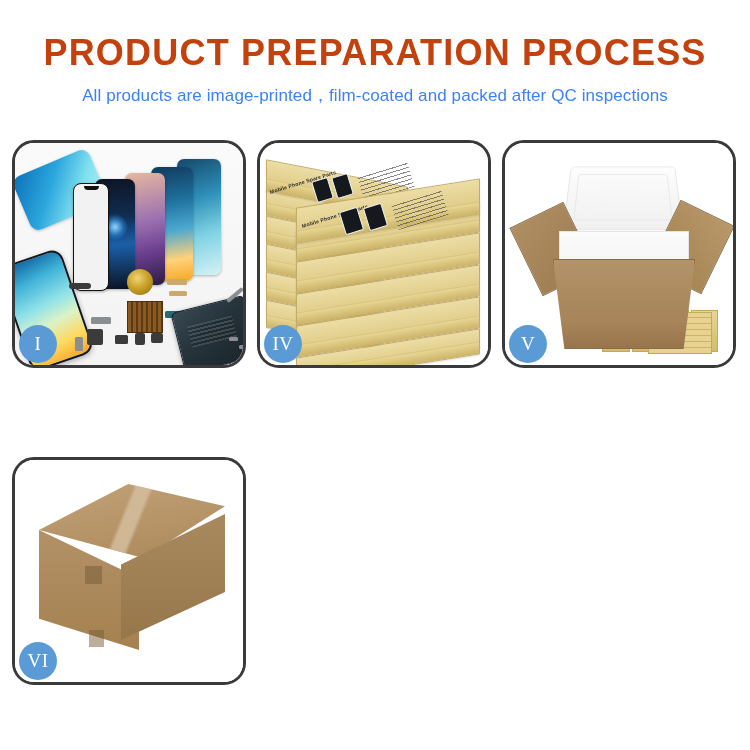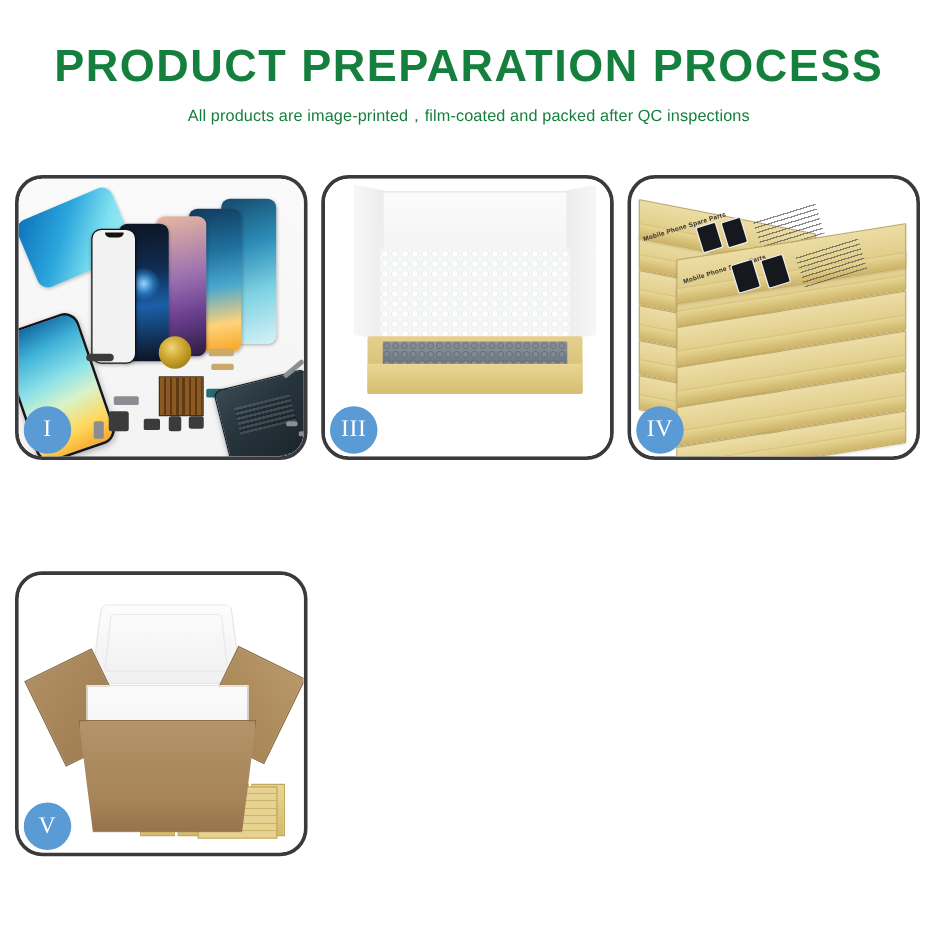--- a/index.html
+++ b/index.html
@@ -8,24 +8,24 @@
     background:#ffffff;
     font-family:"Liberation Sans","DejaVu Sans",sans-serif;
     overflow:hidden;
   }
   .page{position:relative;width:750px;height:750px;}
 
   
   .header{padding-top:34px;text-align:center;}
   .title{
     font-size:36px;font-weight:700;letter-spacing:1.2px;
-    color:#15803d;line-height:1.05;white-space:nowrap;
+    color:#c2410c;line-height:1.05;white-space:nowrap;
   }
   .subtitle{
-    margin-top:12px;font-size:13px;color:#15803d;
+    margin-top:12px;font-size:17px;color:#3b82f6;
     letter-spacing:.1px;white-space:nowrap;
   }
 
   
   .grid{
     position:absolute;left:12px;top:140px;
     width:726px;height:545px;
     display:grid;
     grid-template-columns:234px 234px 234px;
     grid-template-rows:228px 228px;
@@ -337,31 +337,20 @@
           <div class="backplate"></div>
           <div class="pt grey" style="left:156px;top:22px;width:20px;height:4px;transform:rotate(-40deg);"></div>
           <div class="pt grey" style="left:160px;top:66px;width:9px;height:4px;"></div>
           <div class="pt grey" style="left:170px;top:74px;width:9px;height:4px;"></div>
         </div>
       </div>
       <div class="badge">I</div>
     </div>
 
 
-    <div class="panel">
-      <div class="panel-inner p3">
-        <div class="foam-lid"></div>
-        <div class="foam-sheet"></div>
-        <div class="ybox">
-          <div class="ybox-fill"></div>
-          <div class="ybox-front"></div>
-        </div>
-      </div>
-      <div class="badge">III</div>
-    </div>
 
     <div class="panel">
       <div class="panel-inner p4">
         <div class="stack">
 
           <div class="sbox" style="left:0px;top:34px;width:112px;height:26px;transform:skewY(11deg);">
               <span class="side"></span>
             </div>
           <div class="sbox" style="left:0px;top:62px;width:112px;height:26px;transform:skewY(11deg);">
               <span class="side"></span>
@@ -426,15 +415,28 @@
               <div class="ybar"></div>
               <div class="ybars-h"></div>
             </div>
           </div>
           <div class="carton-body"></div>
         </div>
       </div>
       <div class="badge">V</div>
     </div>
 
+    <div class="panel">
+      <div class="panel-inner p6">
+        <div class="bx">
+          <div class="bx-top"></div>
+          <div class="bx-tape"></div>
+          <div class="bx-left"></div>
+          <div class="bx-right"></div>
+          <div class="bx-tab1"></div>
+          <div class="bx-tab2"></div>
+        </div>
+      </div>
+      <div class="badge">VI</div>
+    </div>
 
   </div>
 </div>
 
 </body></html>

